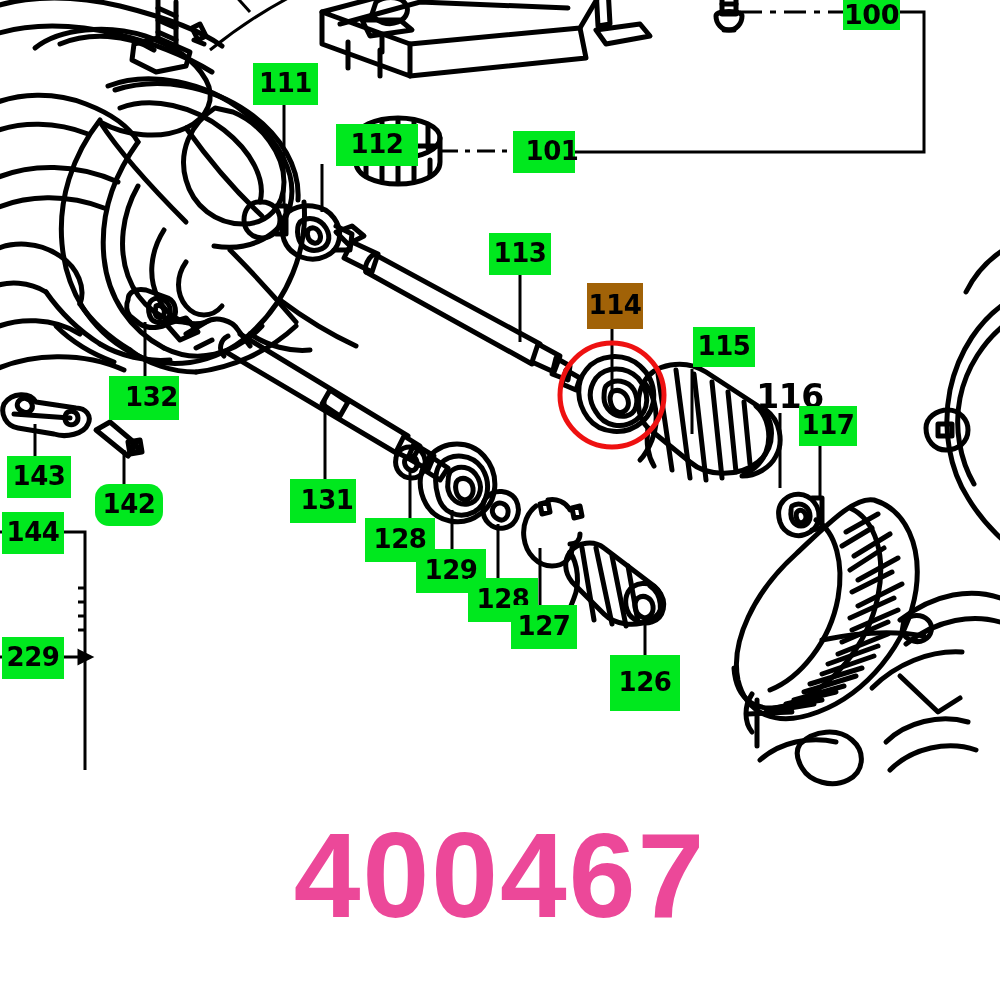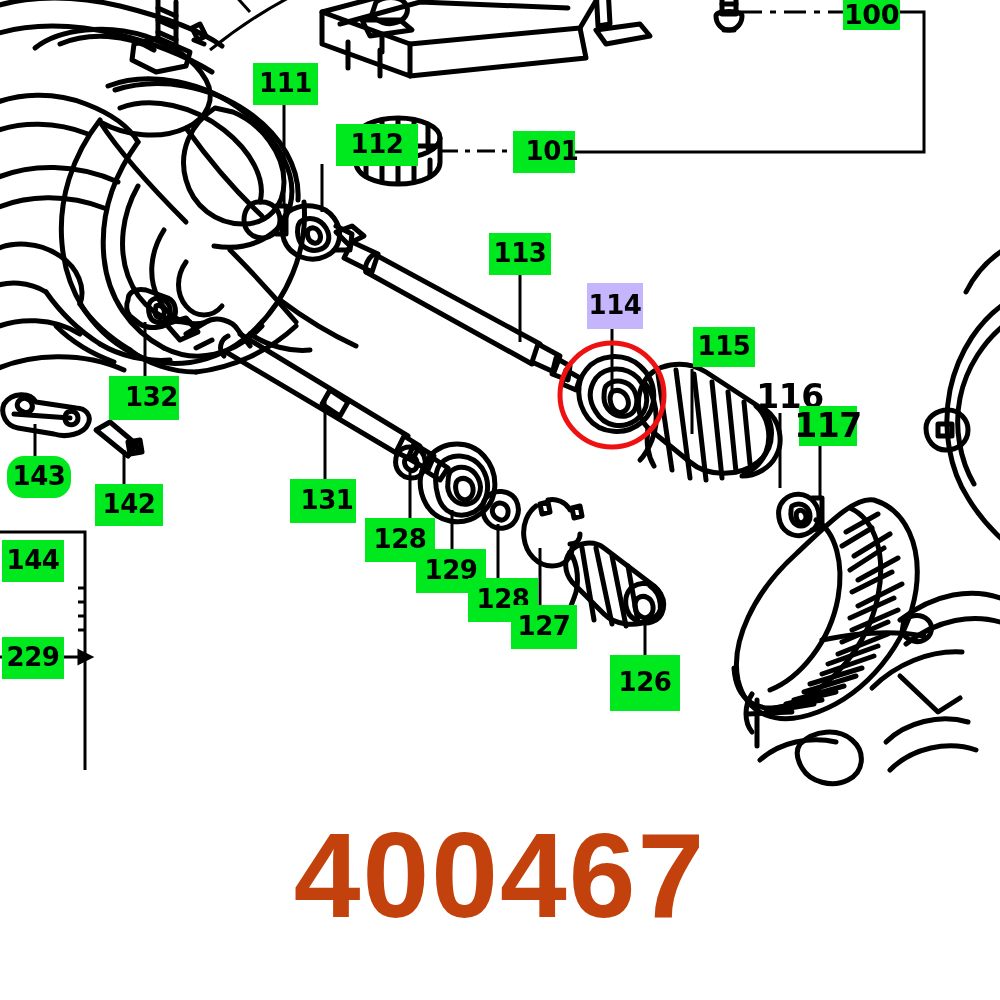--- a/index.html
+++ b/index.html
@@ -35,39 +35,39 @@
     letter-spacing: -0.5px;
     display: flex;
     align-items: center;
     justify-content: center;
     padding: 2px 4px 4px 4px;
     box-sizing: border-box;
     white-space: nowrap;
     user-select: none;
   }
   .callout.hl-green { background: #00e81e; }
-  .callout.hl-red   { background: #c4b5fd; }
+  .callout.hl-red   { background: #a16207; }
   .callout.hl-none  { background: transparent; }
 
   #part-number-bar {
     position: absolute;
     left: 0;
     top: 800px;
     width: 1000px;
     height: 150px;
     display: flex;
     align-items: center;
     justify-content: center;
   }
   #part-number {
     font-family: "Liberation Sans", sans-serif;
     font-weight: 700;
     font-size: 120px;
     letter-spacing: 2px;
-    color: #c2410c;
+    color: #ec4899;
     line-height: 1;
   }
 </style>
 </head>
 <body>
 
 <div id="page">
 
   <svg id="diagram-canvas" viewBox="0 0 1000 790" xmlns="http://www.w3.org/2000/svg">
 
@@ -369,29 +369,29 @@
   <div class="callout hl-green" style="left:513px; top:131px; width:62px; height:42px;padding-left:20px;">101</div>
 
   <div class="callout hl-green" style="left:489px; top:233px; width:62px; height:42px;">113</div>
 
   <div class="callout hl-red" style="left:587px; top:283px; width:56px; height:46px;">114</div>
 
   <div class="callout hl-green" style="left:693px; top:327px; width:62px; height:40px;">115</div>
 
   <div class="callout hl-none" style="left:764px; top:380px; width:52px; height:34px; font-size:33px;">116</div>
 
-  <div class="callout hl-green" style="left:799px; top:406px; width:58px; height:40px; font-size:33px;">117</div>
+  <div class="callout hl-green" style="left:799px; top:406px; width:58px; height:40px; font-size:26px;">117</div>
 
   <div class="callout hl-green" style="left:109px; top:376px; width:70px; height:44px;padding-left:19px;">132</div>
 
-  <div class="callout hl-green" style="left:7px; top:456px; width:64px; height:42px;border-radius:17px;">143</div>
-
-  <div class="callout hl-green" style="left:95px; top:484px; width:68px; height:42px;">142</div>
-
-  <div class="callout hl-green" style="left:2px; top:512px; width:62px; height:42px;margin-top:28px;">144</div>
+  <div class="callout hl-green" style="left:7px; top:456px; width:64px; height:42px;">143</div>
+
+  <div class="callout hl-green" style="left:95px; top:484px; width:68px; height:42px;border-radius:14px;">142</div>
+
+  <div class="callout hl-green" style="left:2px; top:512px; width:62px; height:42px;">144</div>
 
   <div class="callout hl-green" style="left:290px; top:479px; width:66px; height:44px;padding-left:12px;">131</div>
 
   <div class="callout hl-green" style="left:365px; top:518px; width:70px; height:44px;">128</div>
 
   <div class="callout hl-green" style="left:416px; top:549px; width:70px; height:44px;">129</div>
 
   <div class="callout hl-green" style="left:468px; top:578px; width:70px; height:44px;">128</div>
 
   <div class="callout hl-green" style="left:511px; top:605px; width:66px; height:44px;">127</div>

